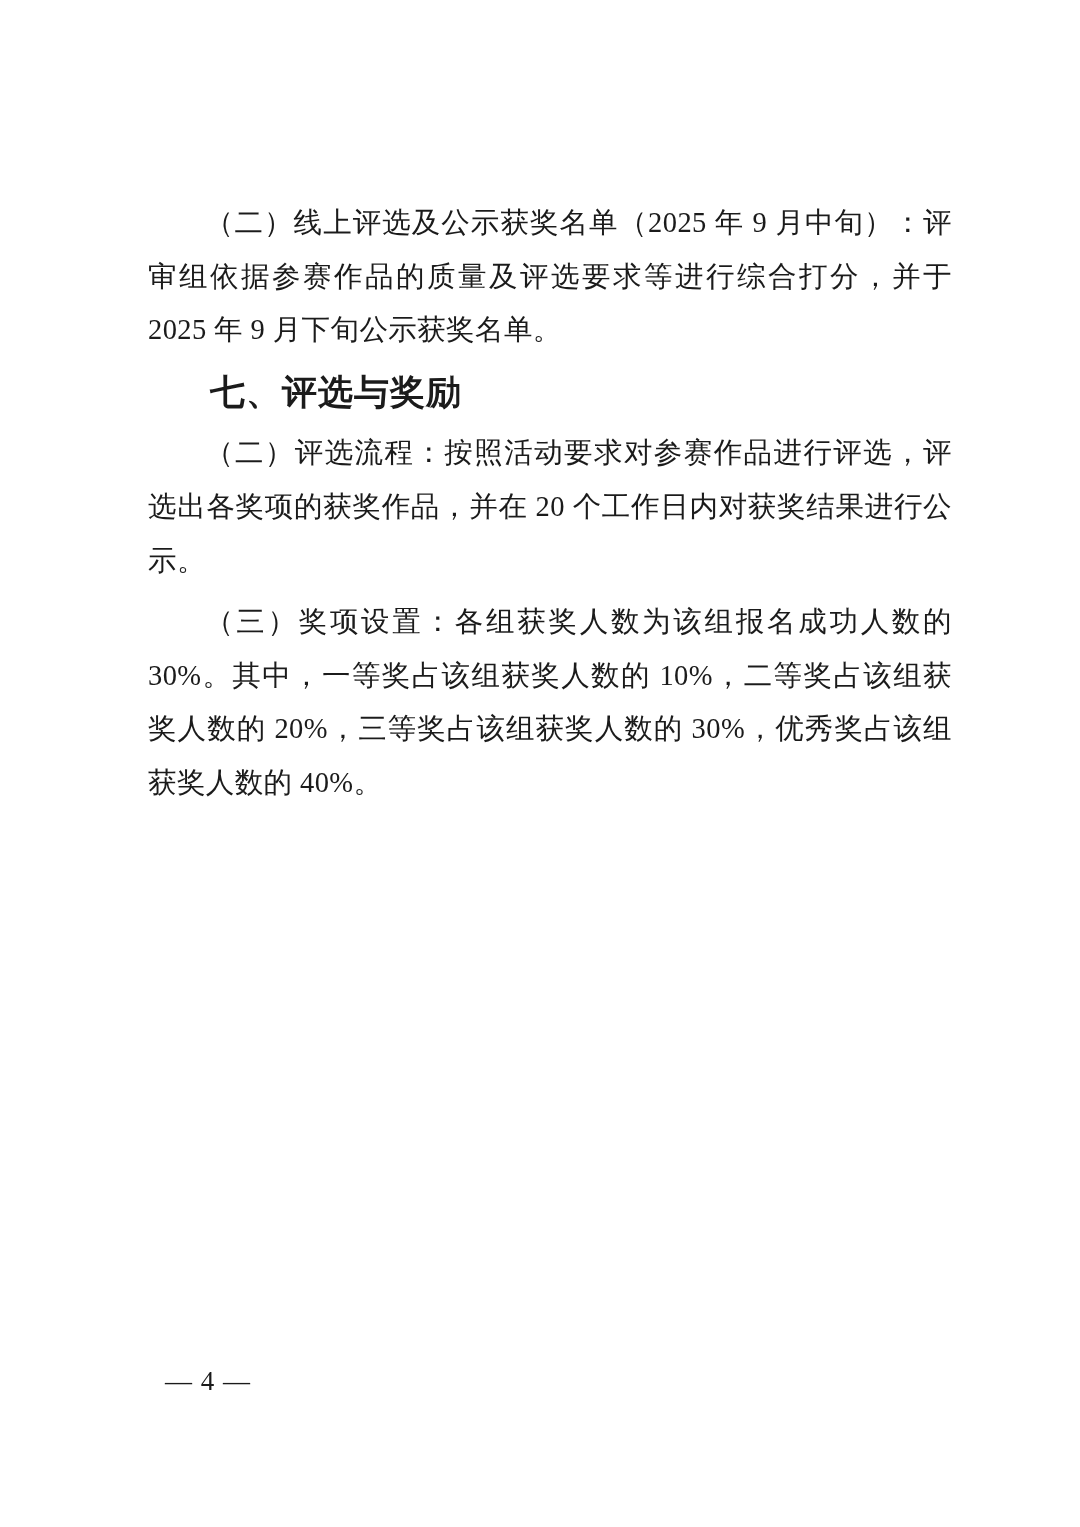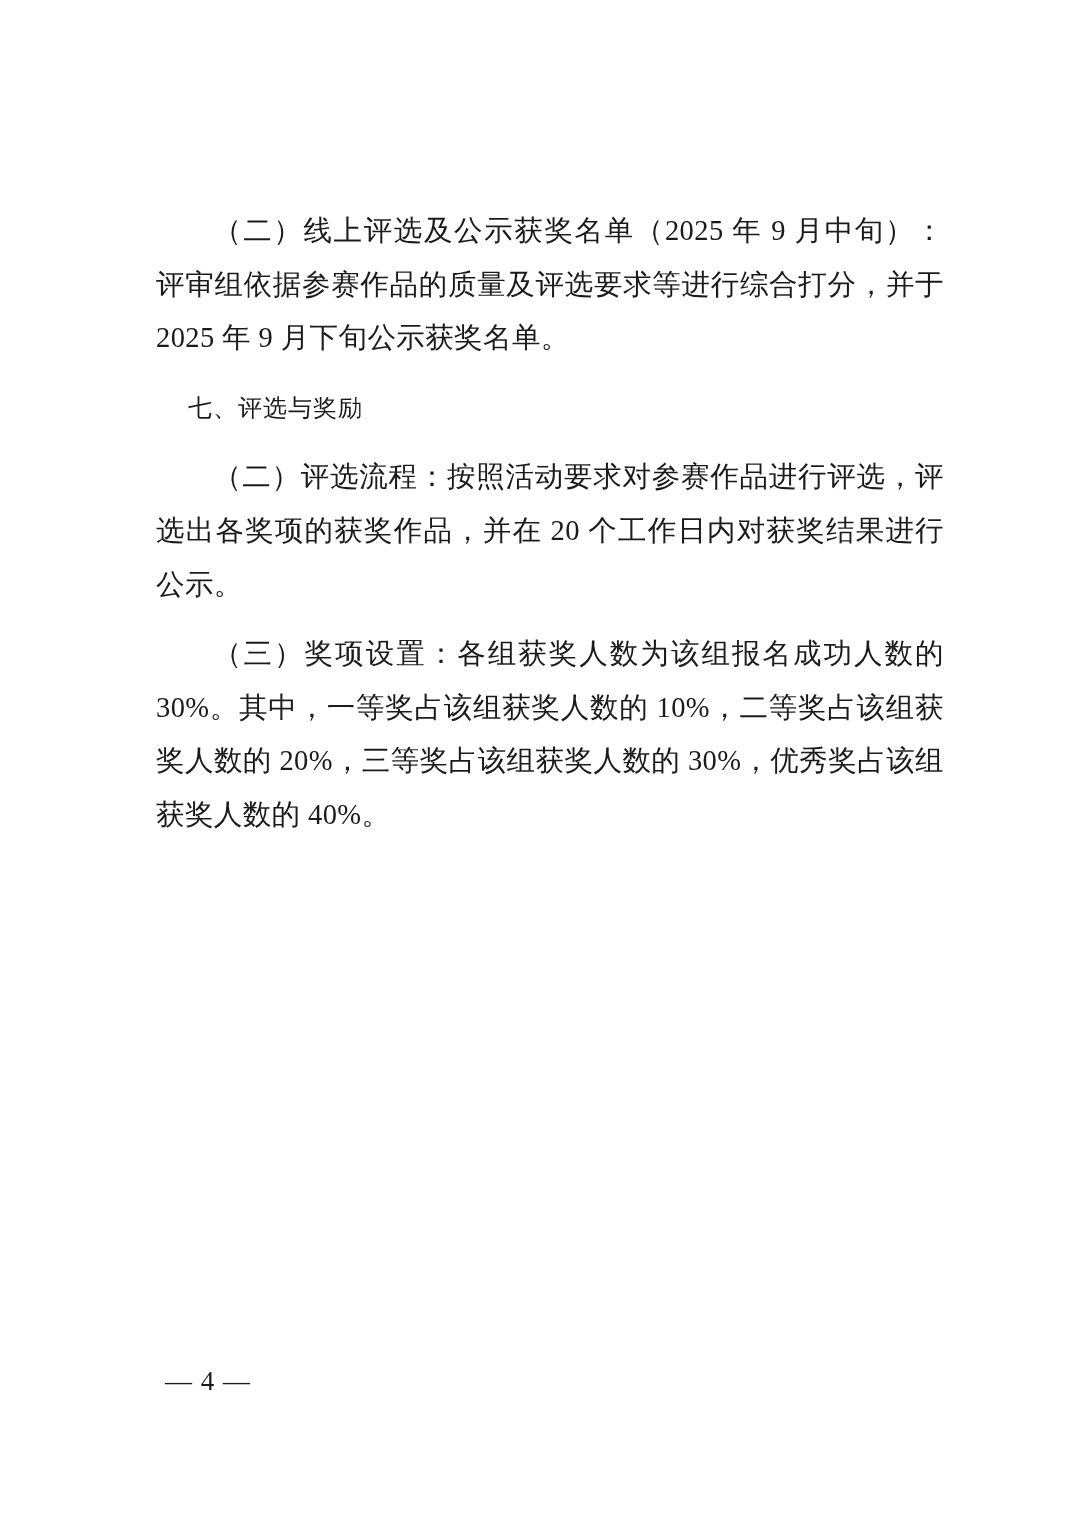--- a/index.html
+++ b/index.html
@@ -19,29 +19,29 @@
     top: 188px;
     width: 820px;
     font-size: 28.5px;
     line-height: 53.6px;
     text-align: justify;
     text-justify: inter-character;
     letter-spacing: 0.4px;
   }
   .body-para {
     text-indent: 2em;
-    margin: 16px;
+    margin: 8px;
     font-weight: normal;
   }
   .section-heading {
     text-indent: 2em;
     margin: 0;
-    font-size: 24px;
+    font-size: 35px;
     line-height: 53.6px;
-    font-weight: normal;
+    font-weight: bold;
     font-family: "Liberation Sans", "DejaVu Sans", sans-serif;
     letter-spacing: 1px;
   }
   .page-footer {
     position: absolute;
     left: 165px;
     top: 1366px;
     font-size: 27px;
     line-height: 30px;
     letter-spacing: 1px;

